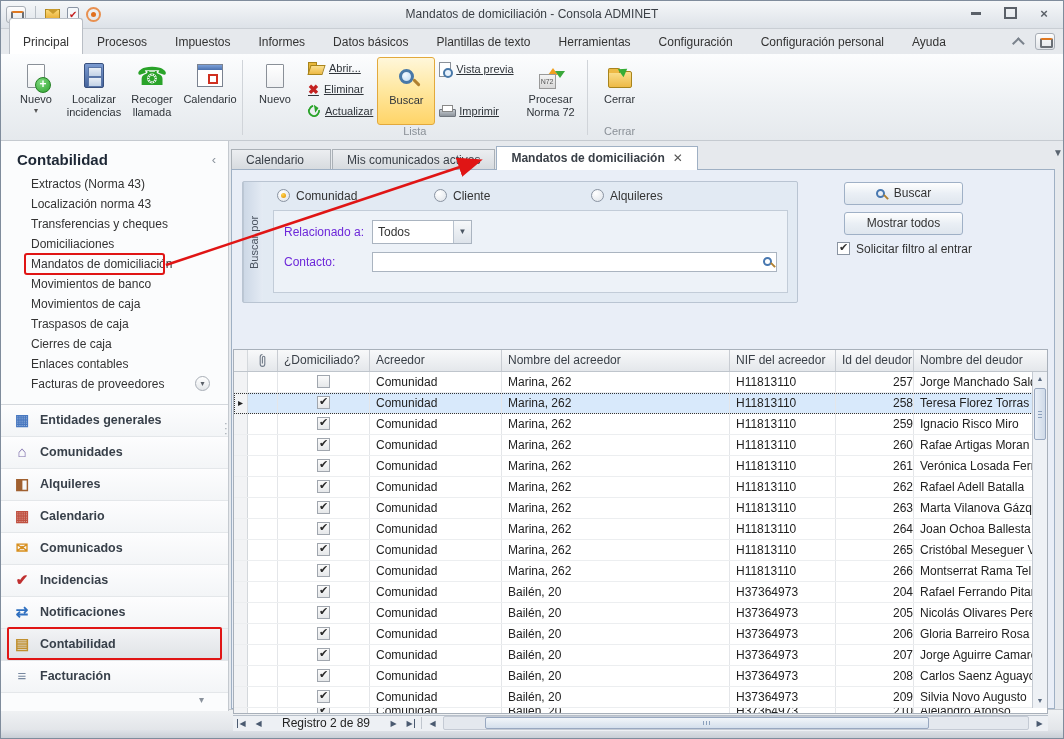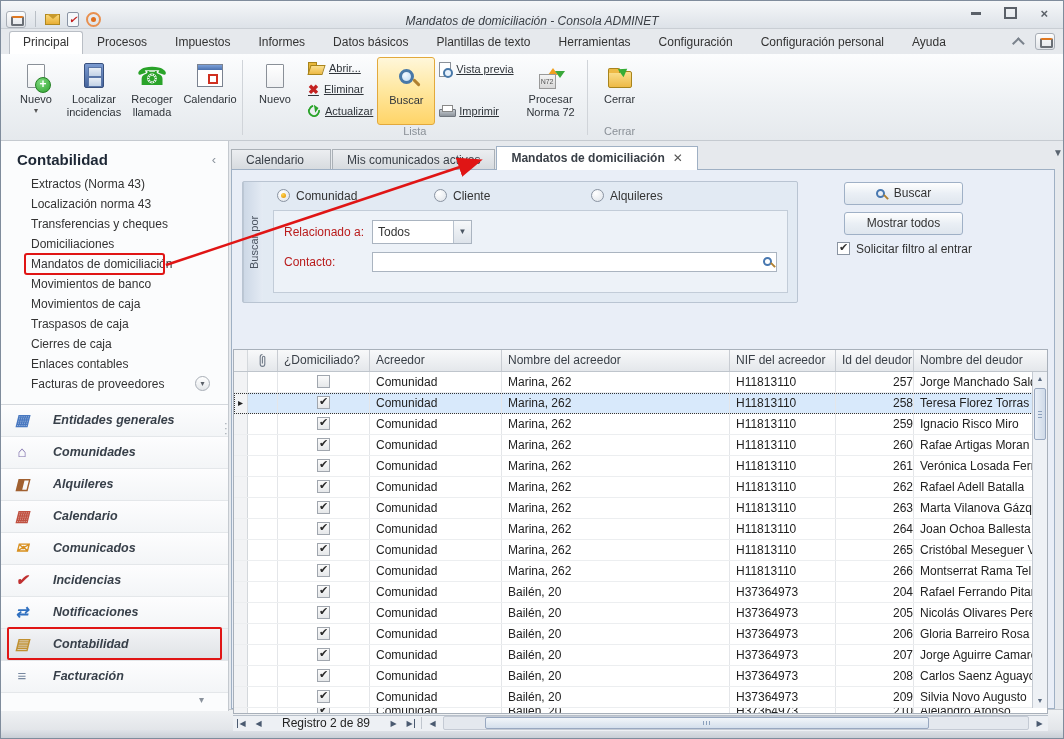--- a/index.html
+++ b/index.html
@@ -1,41 +1,41 @@
 <!DOCTYPE html>
 <html><head>
 <meta charset="utf-8">
 <style>
   * { margin:0; padding:0; box-sizing:border-box; }
   html,body { width:1064px; height:739px; overflow:hidden; font-family:"Liberation Sans", sans-serif; }
   body { position:relative; background:#d9dde2; font-size:12px; color:#333; }
   .window { position:absolute; inset:0; border:1px solid #7f8c9c; background:#e6e9ed; display:flex; flex-direction:column; }
 
   
-  .titlebar { height:28px; background:linear-gradient(#f5f7f9,#dde2e8); border-bottom:1px solid #c9ced4; display:flex; align-items:flex-end; position:relative;font-style:italic; }
+  .titlebar { height:28px; background:linear-gradient(#f5f7f9,#dde2e8); border-bottom:1px solid #c9ced4; display:flex; align-items:center; position:relative; }
   .qat { display:flex; align-items:center; gap:7px; margin-left:5px; }
   .qat-sep { width:1px; height:16px; background:#b9bfc6; margin:0 2px; }
   .applogo { width:20px; height:17px; border:1px solid #a8aeb6; border-radius:3px; background:linear-gradient(#fdfdfd,#e3e6ea); position:relative; }
   .applogo::after { content:""; position:absolute; left:4px; top:4px; width:9px; height:6px; border:2px solid #6a6f76; border-radius:2px; border-top-color:#e07820; }
   .ic-mail { width:15px; height:11px; background:linear-gradient(#fad878,#e8ae34); border:1px solid #b08820; position:relative; }
   .ic-mail::after { content:""; position:absolute; left:1px; top:-1px; border-left:6px solid transparent; border-right:6px solid transparent; border-top:5px solid #c89a2c; }
   .ic-tasks { width:12px; height:15px; background:#f5f8fb; border:1px solid #8a94a4; border-radius:2px; position:relative; }
   .ic-tasks::after { content:"✔"; position:absolute; left:1px; top:1px; font-size:10px; color:#c42020; }
   .ic-antenna { width:15px; height:15px; border:2px solid #e89050; border-radius:50%; position:relative; }
   .ic-antenna::after { content:""; position:absolute; left:3px; top:3px; width:5px; height:5px; background:#e07020; border-radius:50%; }
   .title-text { position:absolute; left:0; right:0; text-align:center; font-size:12px; color:#3a3f45; pointer-events:none; }
   .win-controls { position:absolute; right:10px; top:5px; display:flex; gap:16px; }
   .wc { width:18px; height:14px; display:flex; align-items:center; justify-content:center; }
   .wc-min::after { content:""; width:10px; height:3px; background:#5a6068; }
   .wc-max::after { content:""; width:9px; height:8px; border:2px solid #5a6068; }
   .wc-close { font-size:13px; font-weight:bold; color:#5a6068; }
 
   
   .menubar { height:25px; background:#e6e9ed; display:flex; align-items:flex-end; padding-left:8px; position:relative; }
-  .mtab { padding:3px 13px 5px; font-size:12px; color:#333; border:1px solid transparent; border-bottom:none; border-radius:3px 3px 0 0; cursor:default; }
+  .mtab { padding:16px 13px 5px; font-size:12px; color:#333; border:1px solid transparent; border-bottom:none; border-radius:3px 3px 0 0; cursor:default; }
   .mtab.active { background:#fff; border-color:#b9bec5; position:relative; z-index:3; }
   .menubar-right { position:absolute; right:8px; top:4px; display:flex; gap:10px; align-items:center; }
   .chev-up { width:9px; height:9px; border-left:2px solid #7a828c; border-top:2px solid #7a828c; transform:rotate(45deg) translateY(3px); }
   .mini-logo { width:20px; height:17px; border:1px solid #a8aeb6; border-radius:3px; background:linear-gradient(#fdfdfd,#e3e6ea); position:relative; }
   .mini-logo::after { content:""; position:absolute; left:4px; top:4px; width:9px; height:6px; border:2px solid #6a6f76; border-radius:2px; border-top-color:#e07820; }
 
   
   .ribbon { height:87px; background:linear-gradient(#fcfdfe,#eef1f4 55%,#e5e9ed); border-bottom:1px solid #c5cad0; display:flex; padding:3px 2px 0 6px; position:relative; z-index:2; }
   .rgroup { display:flex; flex-direction:column; }
   .rgroup-body { display:flex; flex:1; align-items:stretch; }
@@ -82,21 +82,21 @@
   .main { height:570px; position:relative; background:#e6e9ed; }
   .sidebar { position:absolute; left:0; top:0; width:228px; height:570px; background:#fbfcfd; border-right:1px solid #c4c9cf; }
   .sb-header { display:flex; align-items:center; justify-content:space-between; padding:10px 12px 6px 16px; }
   .sb-title { font-size:15px; font-weight:bold; color:#1d2735; }
   .sb-collapse { color:#8a929c; font-size:13px; }
   .sb-item { height:20px; line-height:20px; padding-left:30px; font-size:12px; color:#333; position:relative; cursor:default; display:flex; align-items:center; }
   .sb-item.annotated::after { content:""; position:absolute; left:23px; right:63px; top:-1px; bottom:-1px; border:2px solid #e01515; border-radius:3px; }
   .expander { display:none; margin-left:auto; margin-right:18px; width:15px; height:15px; border:1px solid #a8aeb6; border-radius:50%; background:linear-gradient(#fff,#e4e7ea); color:#5a6068; font-size:8px; text-align:center; line-height:14px; }
   .expander.show { display:block; }
   .modules { position:absolute; left:0; top:263px; right:0; border-top:1px solid #d4d8dd; }
-  .mod-item { height:32px; display:flex; align-items:center; gap:22px; padding-left:12px; border-bottom:1px solid #e4e7ea; font-size:12.5px; font-weight:bold; color:#38404a; position:relative; background:linear-gradient(#fdfdfe,#f3f5f7); cursor:default;font-style:italic; }
+  .mod-item { height:32px; display:flex; align-items:center; gap:9px; padding-left:12px; border-bottom:1px solid #e4e7ea; font-size:12.5px; font-weight:bold; color:#38404a; position:relative; background:linear-gradient(#fdfdfe,#f3f5f7); cursor:default; }
   .mod-item.annotated { background:linear-gradient(#f2f3f5,#dfe2e6); }
   .mod-item.annotated::after { content:""; position:absolute; left:6px; right:6px; top:-2px; bottom:0px; border:2px solid #e01515; border-radius:2px; }
   .mod-ic { width:18px; text-align:center; font-size:15px; line-height:16px; }
   .mod-ic[data-icon="grid-icon"]::before { content:"▦"; color:#4878c0; }
   .mod-ic[data-icon="building-icon"]::before { content:"⌂"; color:#7868a8; }
   .mod-ic[data-icon="door-icon"]::before { content:"◧"; color:#a06030; }
   .mod-ic[data-icon="calendar-icon"]::before { content:"▦"; color:#c05040; }
   .mod-ic[data-icon="mail-icon"]::before { content:"✉"; color:#d89020; }
   .mod-ic[data-icon="clipboard-icon"]::before { content:"✔"; color:#c03030; }
   .mod-ic[data-icon="sync-icon"]::before { content:"⇄"; color:#3070c0; }
@@ -118,21 +118,21 @@
   
   .search-group { position:absolute; left:10px; top:11px; width:556px; height:122px; border:1px solid #b9c4d2; border-radius:2px; background:#e2eaf3; display:flex; }
   .vlabel { width:20px; background:linear-gradient(to right,#e4ebf4,#cdd8e6); border-right:1px solid #bcc7d4; writing-mode:vertical-rl; transform:rotate(180deg); display:flex; align-items:center; justify-content:center; font-size:11px; color:#4a5360; }
   .search-inner { flex:1; display:flex; flex-direction:column; }
   .radio-row { height:28px; display:flex; align-items:center; padding-left:14px; }
   .radio { display:flex; align-items:center; gap:6px; width:157px; font-size:12px; color:#333; }
   .rdot { width:13px; height:13px; border:1px solid #8a94a2; border-radius:50%; background:radial-gradient(circle at 35% 30%,#fff,#dde2e8); position:relative; }
   .rdot.sel::after { content:""; position:absolute; left:3px; top:3px; width:5px; height:5px; border-radius:50%; background:radial-gradient(circle at 35% 30%,#ffd34e,#e09000); }
   .fields-box { flex:1; margin:0 9px 9px 10px; background:#edf2f8; border:1px solid #c2ccd8; padding:9px 10px 0; }
   .frow { display:flex; align-items:center; margin-bottom:8px; }
-  .flabel { width:88px; font-size:12px; color:#b91c1c; }
+  .flabel { width:88px; font-size:12px; color:#6d28d9; }
   .combo { width:100px; height:24px; background:#fff; border:1px solid #aab4c0; display:flex; align-items:center; position:relative; padding-left:5px; font-size:12px; }
   .combo-arrow { position:absolute; right:0; top:0; bottom:0; width:18px; background:linear-gradient(#f6f8fa,#dde3ea); border-left:1px solid #b8c2ce; display:flex; align-items:center; justify-content:center; font-size:8px; color:#4a5562; }
   .tinput { flex:1; height:20px; background:#fff; border:1px solid #aab4c0; display:flex; align-items:center; padding:0 4px; position:relative; }
   .tinput input { flex:1; border:none; outline:none; font-size:12px; font-family:"Liberation Sans", sans-serif; background:transparent; }
   .mag { width:9px; height:9px; border:2px solid #4878b0; border-radius:50%; position:relative; flex:none; }
   .mag::after { content:""; position:absolute; right:-4px; bottom:-4px; width:2px; height:6px; background:#b08030; transform:rotate(-45deg); }
   .search-actions { position:absolute; left:612px; top:12px; width:150px; }
   .btn { width:119px; height:23px; border:1px solid #9fb0c6; border-radius:3px; background:linear-gradient(#fefefe,#eaeff5 50%,#dfe6ee); display:flex; align-items:center; justify-content:center; gap:9px; font-size:12px; color:#333; margin-bottom:7px; cursor:default; }
   .chk-row { display:flex; align-items:center; gap:6px; margin-top:5px; margin-left:-7px; font-size:12px; white-space:nowrap; }
   .chk { width:13px; height:13px; border:1px solid #8a94a2; background:#fff; position:relative; flex:none; }

